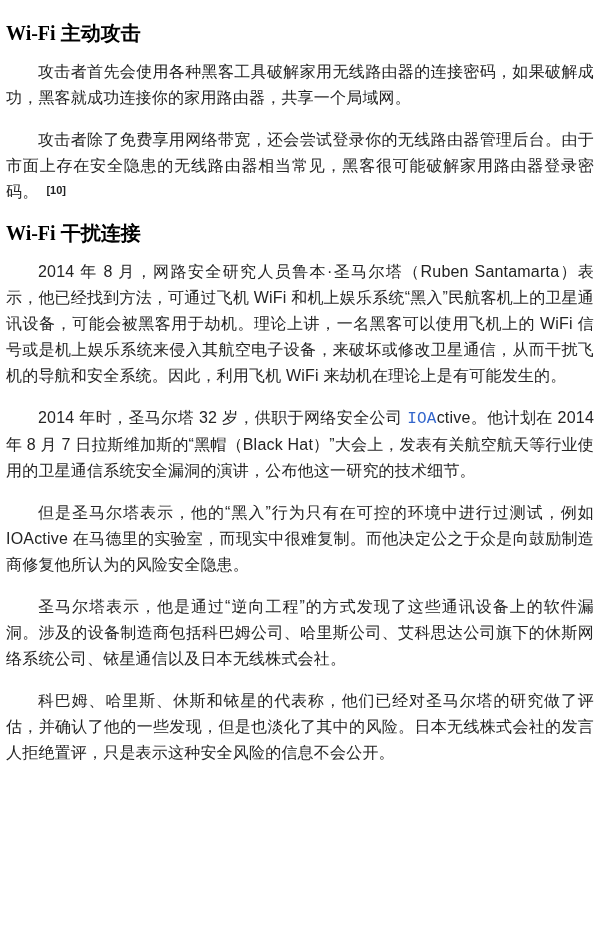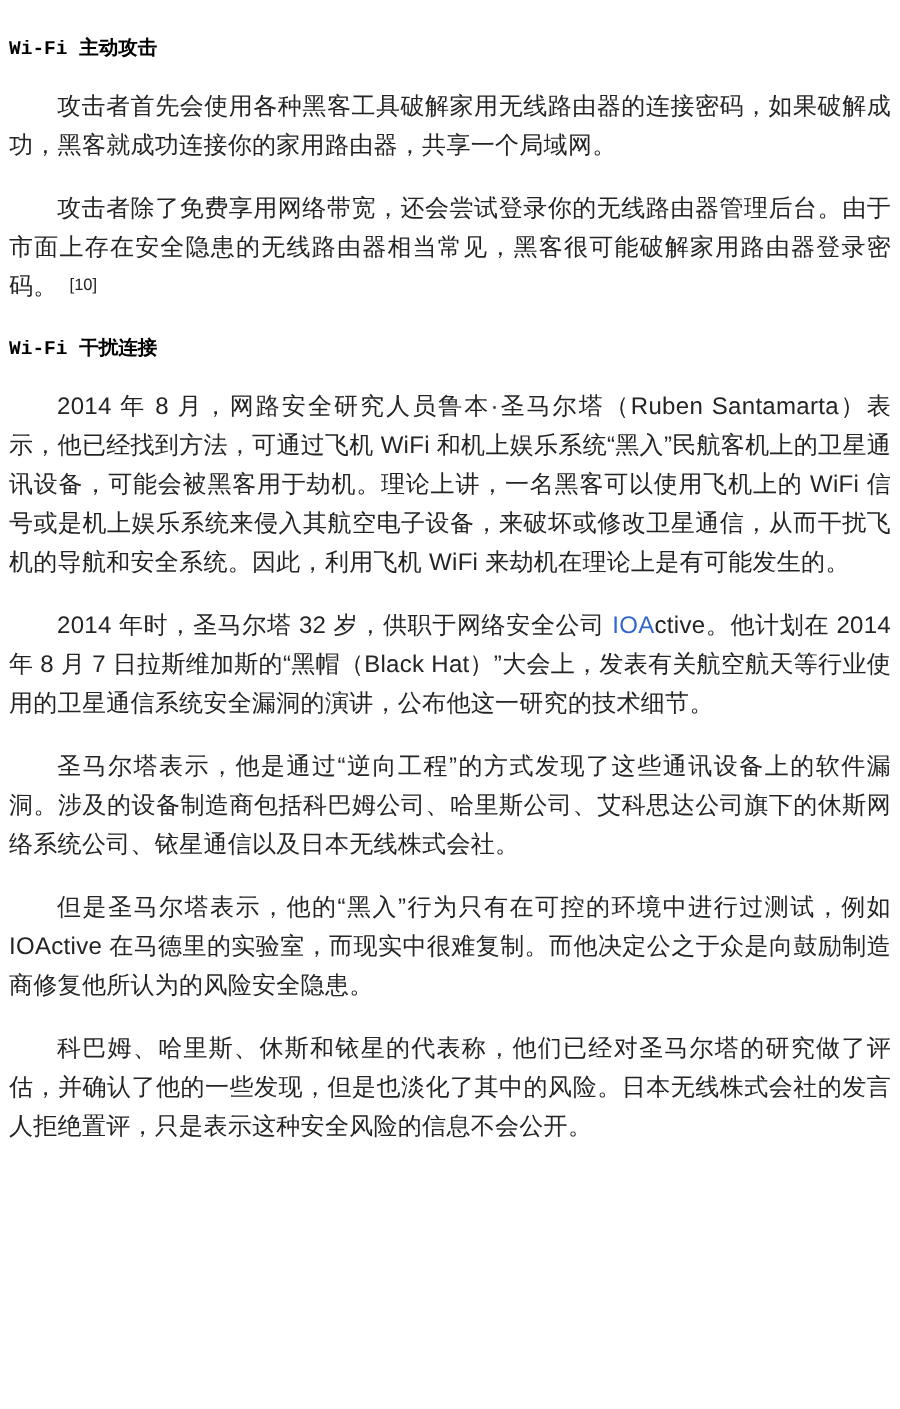--- a/index.html
+++ b/index.html
@@ -20,36 +20,37 @@
   p.para {
     margin: 0 0 16px 0;
     font-size: 16px;
     line-height: 26px;
     text-indent: 2em;
     text-align: justify;
     letter-spacing: 0.2px;
   }
   h3.sub-heading {
     margin: 16px 0 14px 0;
-    font-size: 13px;
+    font-size: 20px;
     line-height: 24px;
     font-weight: 700;
     color: #000000;
-    font-family: Liberation Mono, monospace;
+    font-family: Liberation Serif, serif;
     letter-spacing: 0;
   }
   a.wiki-link {
     color: #3366cc;
     text-decoration: none;
     cursor: pointer;
+    font-family: Liberation Mono, monospace;
   }
   sup.ref {
     font-size: 11px;
     line-height: 0;
-    font-weight: 400;
+    font-weight: 700;
     color: #202122;
     vertical-align: 3px;
     margin-left: 8px;
     letter-spacing: 0;
     cursor: pointer;
   }
 </style>
 </head>
 <body>
 
@@ -62,19 +63,19 @@
   <p class="para"><span>攻击者首先会使用各种黑客工具破解家用无线路由器的连接密码，如果破解成功，黑客就成功连接你的家用路由器，共享一个局域网。</span></p>
 
   <p class="para"><span>攻击者除了免费享用网络带宽，还会尝试登录你的无线路由器管理后台。由于市面上存在安全隐患的无线路由器相当常见，黑客很可能破解家用路由器登录密码。</span><sup class="ref">[10]</sup></p>
 
   <h3 class="sub-heading">Wi-Fi 干扰连接</h3>
 
   <p class="para"><span>2014 年 8 月，网路安全研究人员鲁本·圣马尔塔（Ruben Santamarta）表示，他已经找到方法，可通过飞机 WiFi 和机上娱乐系统“黑入”民航客机上的卫星通讯设备，可能会被黑客用于劫机。理论上讲，一名黑客可以使用飞机上的 WiFi 信号或是机上娱乐系统来侵入其航空电子设备，来破坏或修改卫星通信，从而干扰飞机的导航和安全系统。因此，利用飞机 WiFi 来劫机在理论上是有可能发生的。</span></p>
 
   <p class="para"><span>2014 年时，圣马尔塔 32 岁，供职于网络安全公司 </span><a class="wiki-link">IOA</a><span>ctive</span><span>。他计划在 2014 年 8 月 7 日拉斯维加斯的“黑帽（Black Hat）”大会上，发表有关航空航天等行业使用的卫星通信系统安全漏洞的演讲，公布他这一研究的技术细节。</span></p>
 
+  <p class="para"><span>但是圣马尔塔表示，他的“黑入”行为只有在可控的环境中进行过测试，例如 IOActive 在马德里的实验室，而现实中很难复制。而他决定公之于众是向鼓励制造商修复他所认为的风险安全隐患。</span></p>
+
   <p class="para"><span>圣马尔塔表示，他是通过“逆向工程”的方式发现了这些通讯设备上的软件漏洞。涉及的设备制造商包括科巴姆公司、哈里斯公司、艾科思达公司旗下的休斯网络系统公司、铱星通信以及日本无线株式会社。</span></p>
-
-  <p class="para"><span>但是圣马尔塔表示，他的“黑入”行为只有在可控的环境中进行过测试，例如 IOActive 在马德里的实验室，而现实中很难复制。而他决定公之于众是向鼓励制造商修复他所认为的风险安全隐患。</span></p>
 
   <p class="para"><span>科巴姆、哈里斯、休斯和铱星的代表称，他们已经对圣马尔塔的研究做了评估，并确认了他的一些发现，但是也淡化了其中的风险。日本无线株式会社的发言人拒绝置评，只是表示这种安全风险的信息不会公开。</span></p>
 
 </div>
 
 </body></html>

